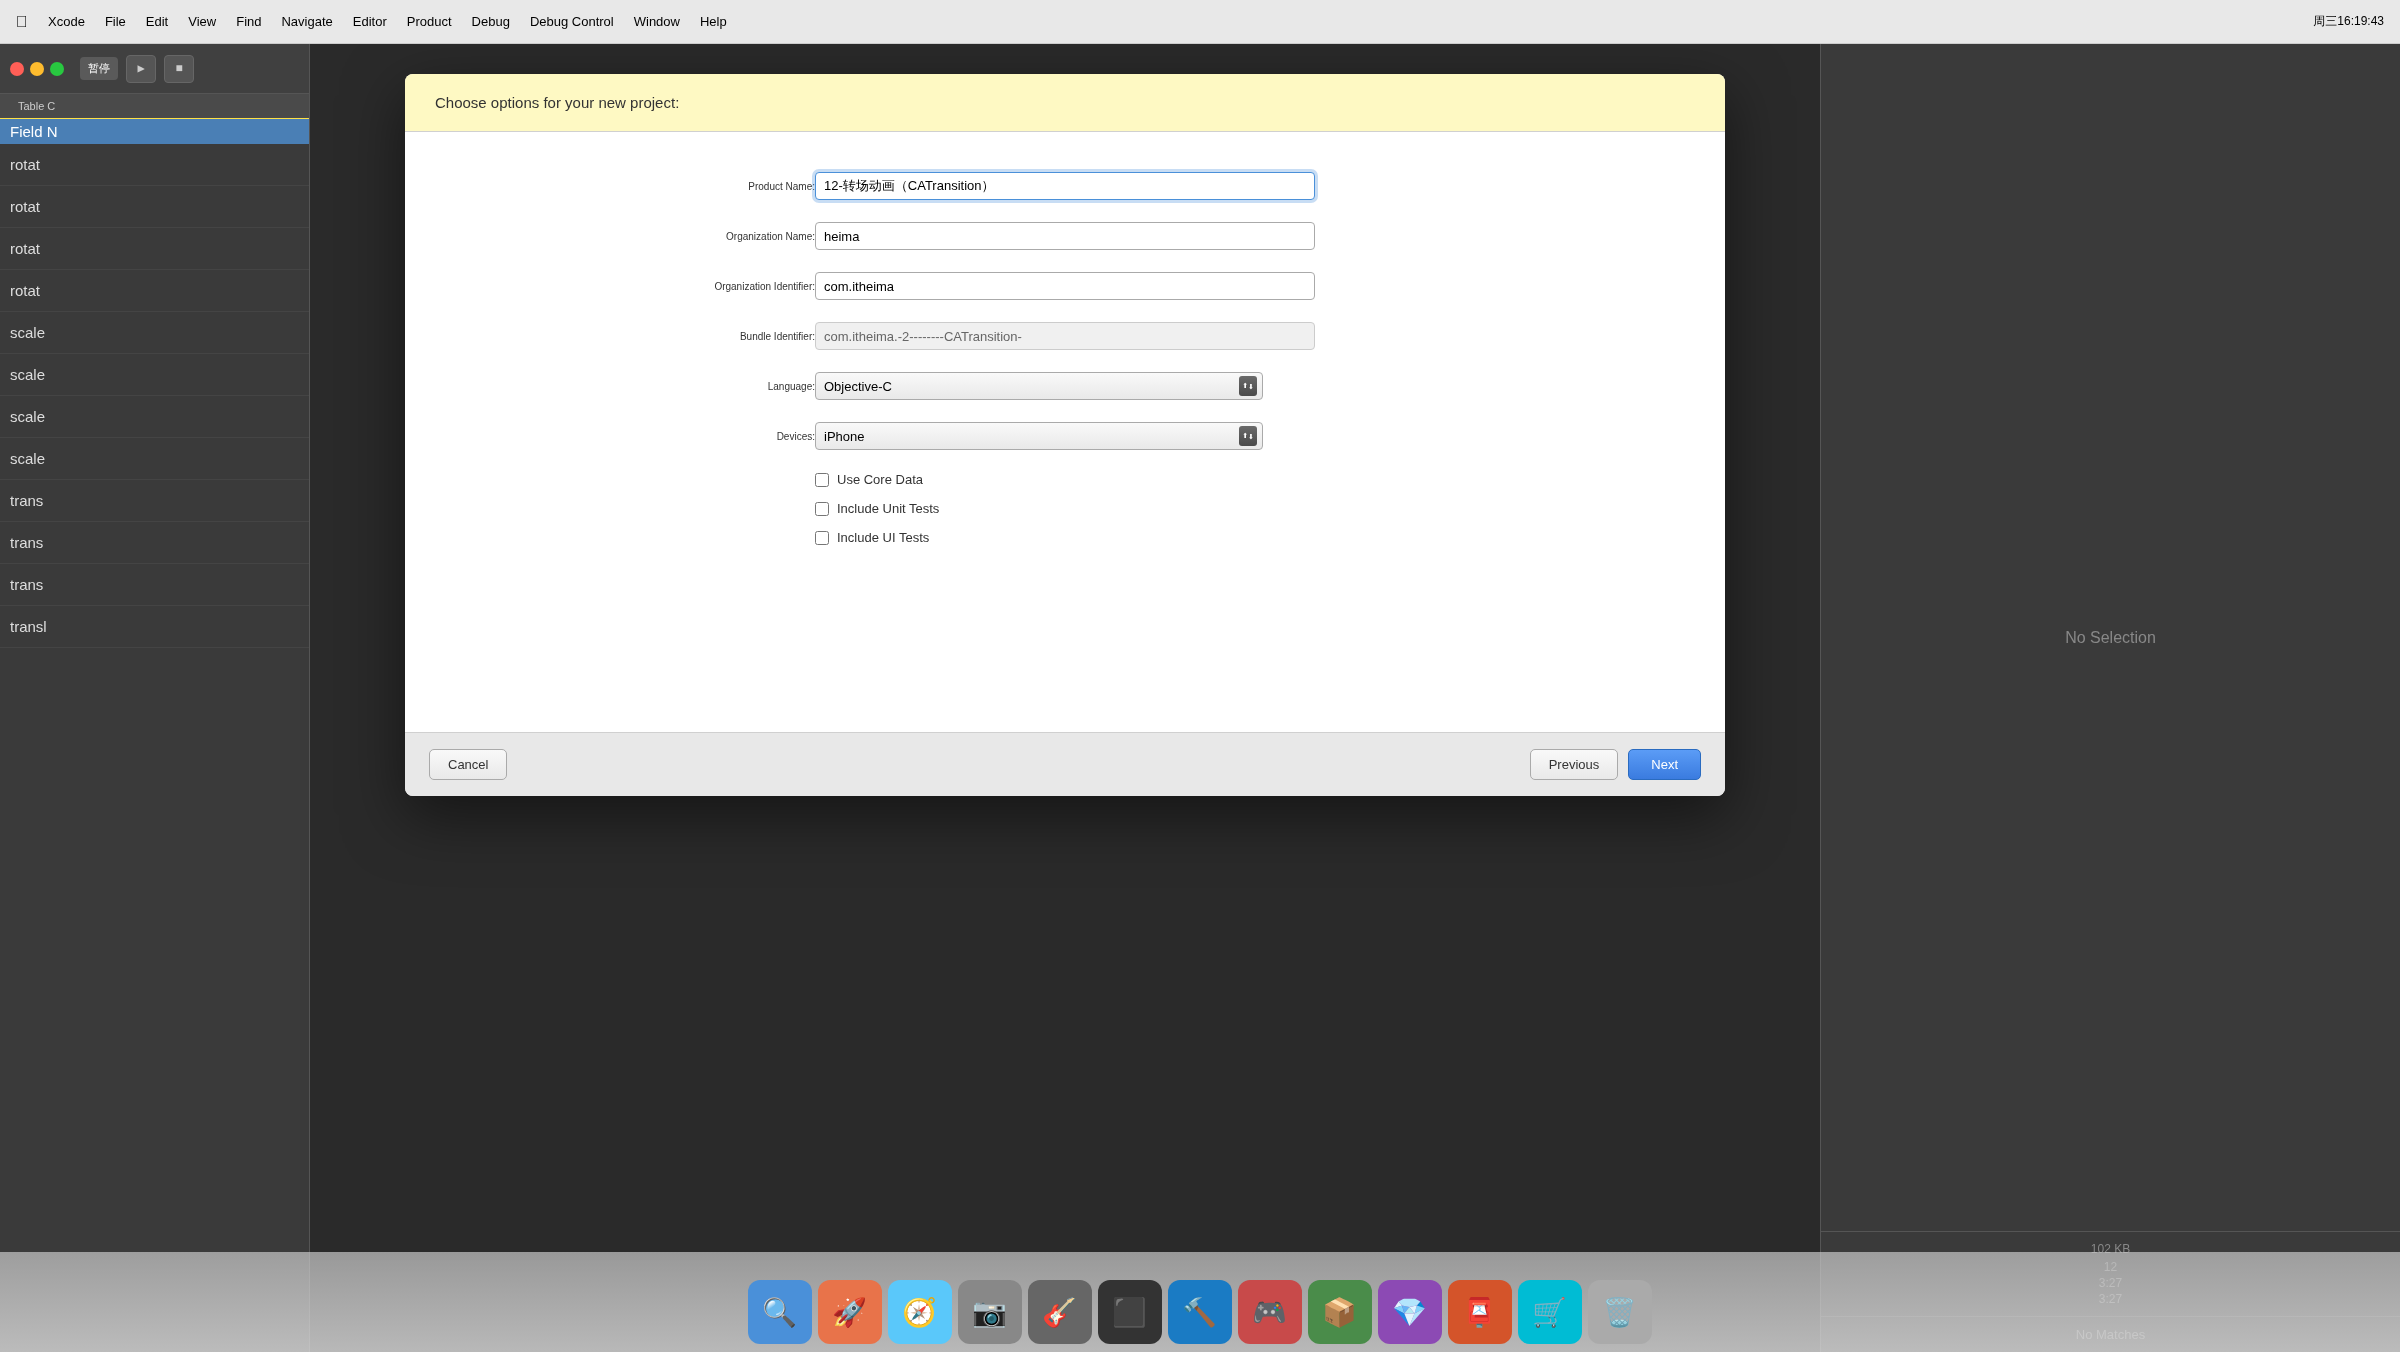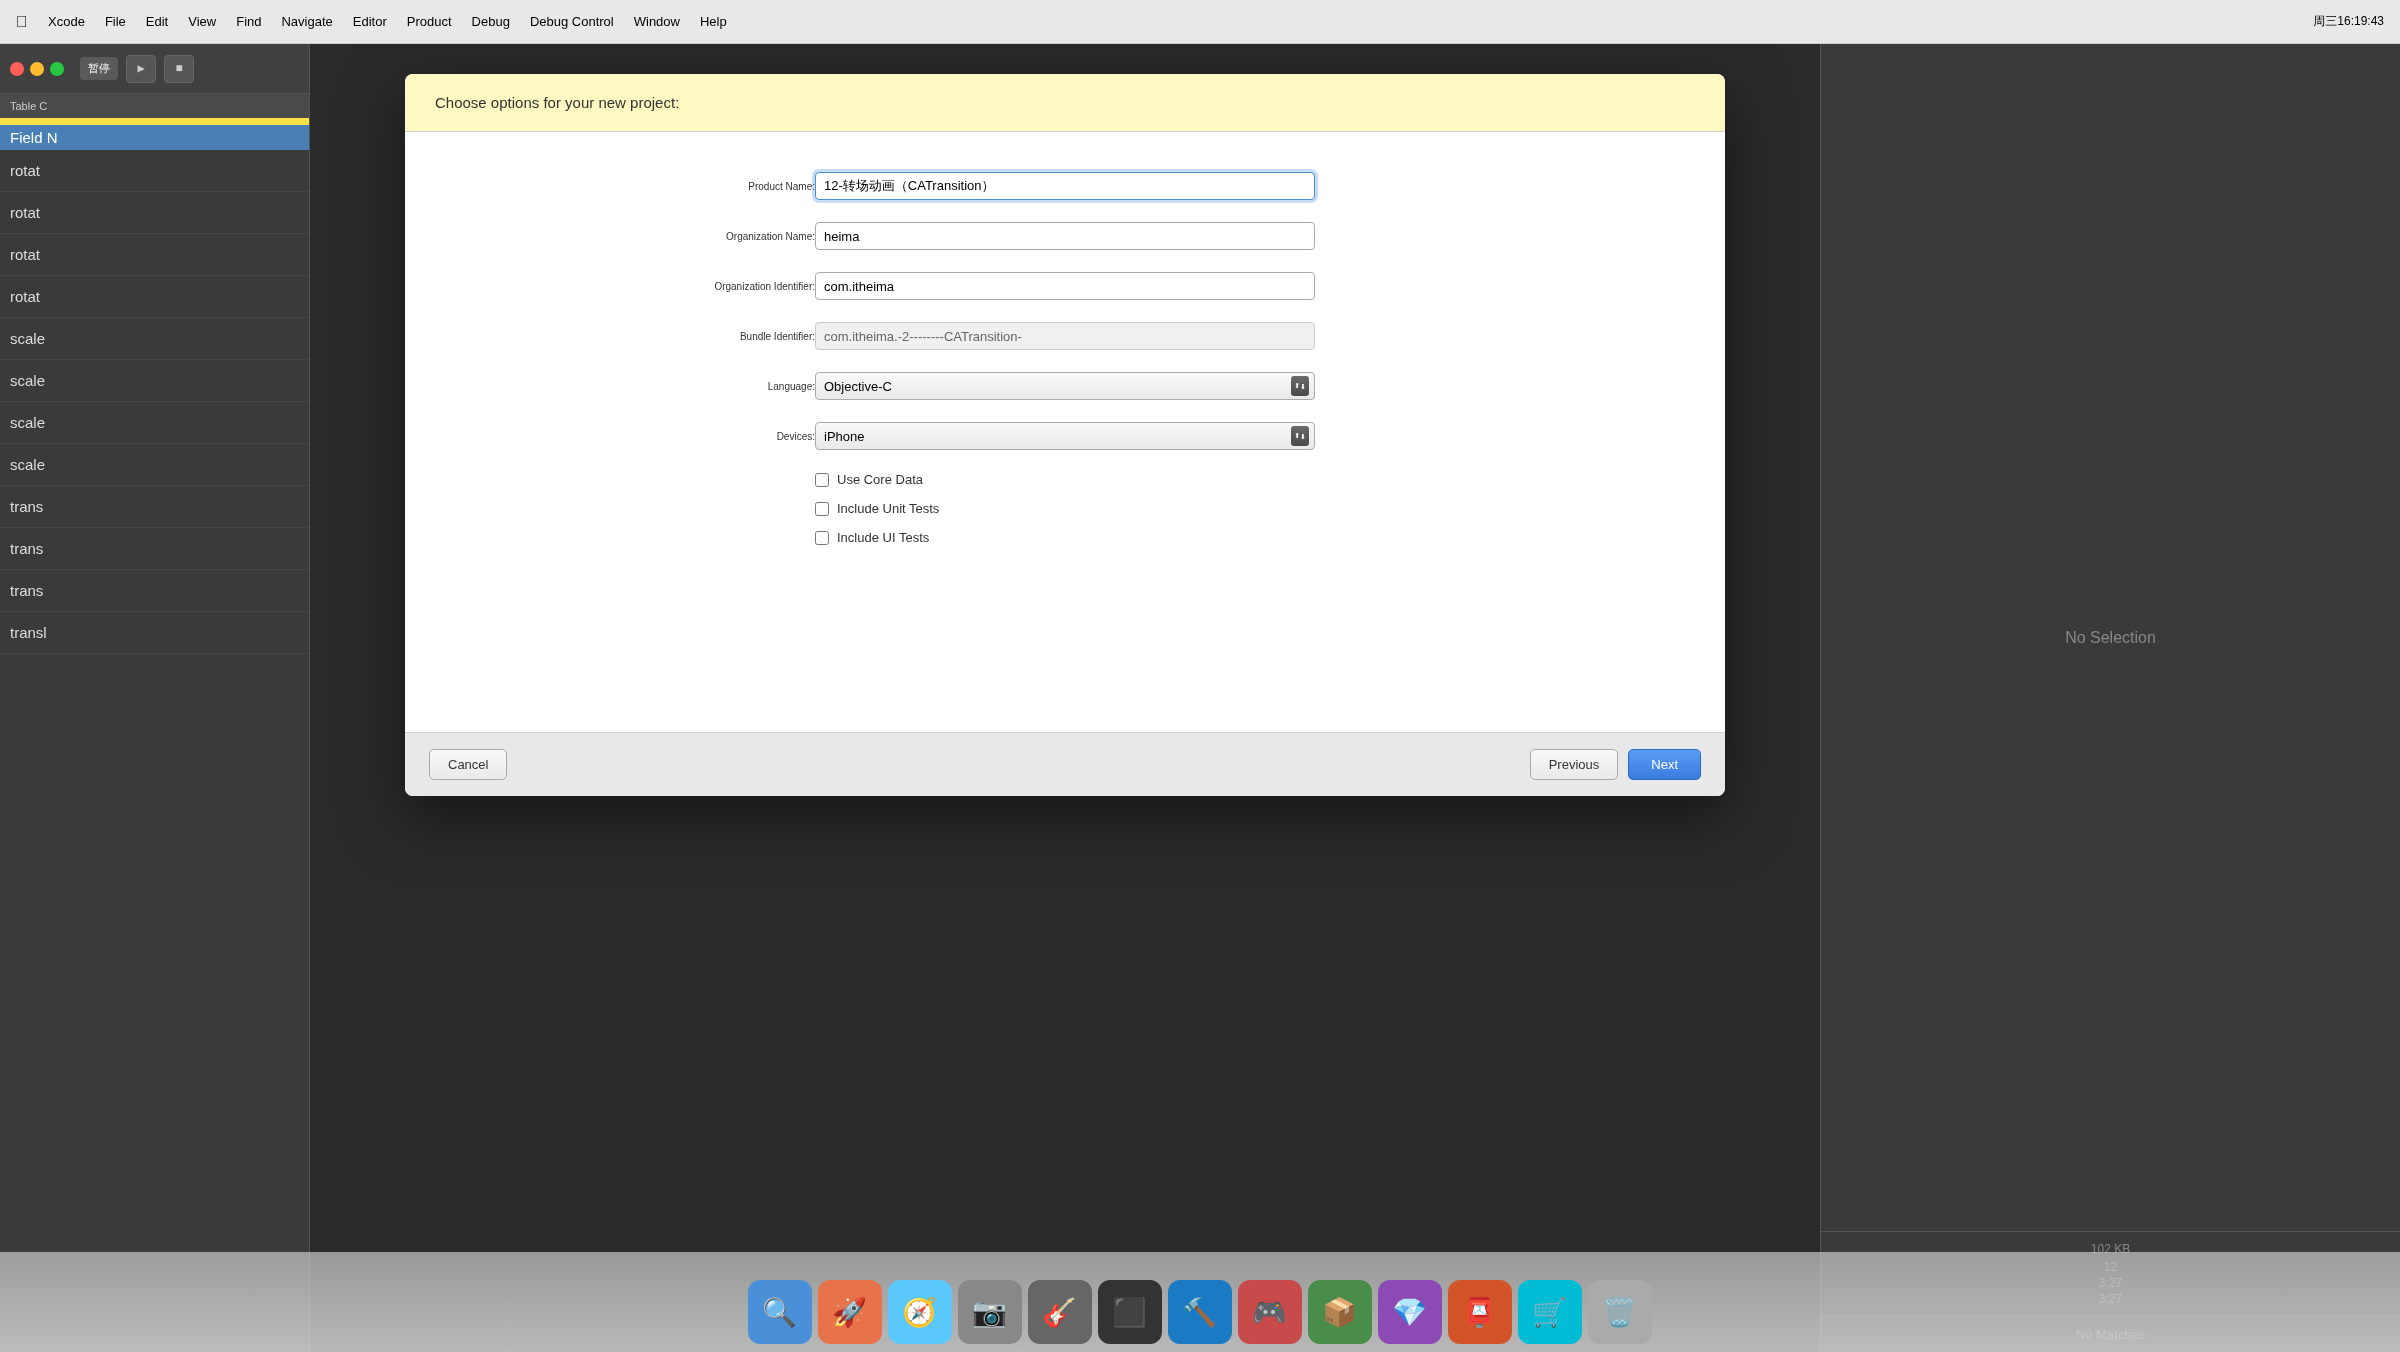--- a/index.html
+++ b/index.html
@@ -101,24 +101,24 @@
       background: #5a5a5a;
       border-radius: 4px;
       padding: 4px 8px;
       color: #fff;
       font-size: 11px;
       cursor: pointer;
     }
 
     .sidebar-header {
       background: #4a4a4a;
-      padding: 6px 10px;
+      padding: 6px 18px;
       font-size: 11px;
       color: #ccc;
-      border-bottom: 7px solid #fde047;
+      border-bottom: 1px solid #fde047;
     }
 
     .field-header {
       background: #4a7fb5;
       padding: 4px 10px;
       font-size: 15px;
       color: #fff;
     }
 
     .sidebar-items {
@@ -213,21 +213,21 @@
       box-shadow: 0 0 0 3px rgba(74,144,217,0.3);
     }
 
     .form-input-readonly {
       background: #f0f0f0;
       color: #666;
       border: 1px solid #ccc;
     }
 
     .form-select-wrapper {
-      width: 500px;
+      width: 448px;
       height: 28px;
       position: relative;
     }
 
     .form-select {
       width: 100%;
       height: 100%;
       appearance: none;
       border: 1px solid #aaa;
       border-radius: 4px;

